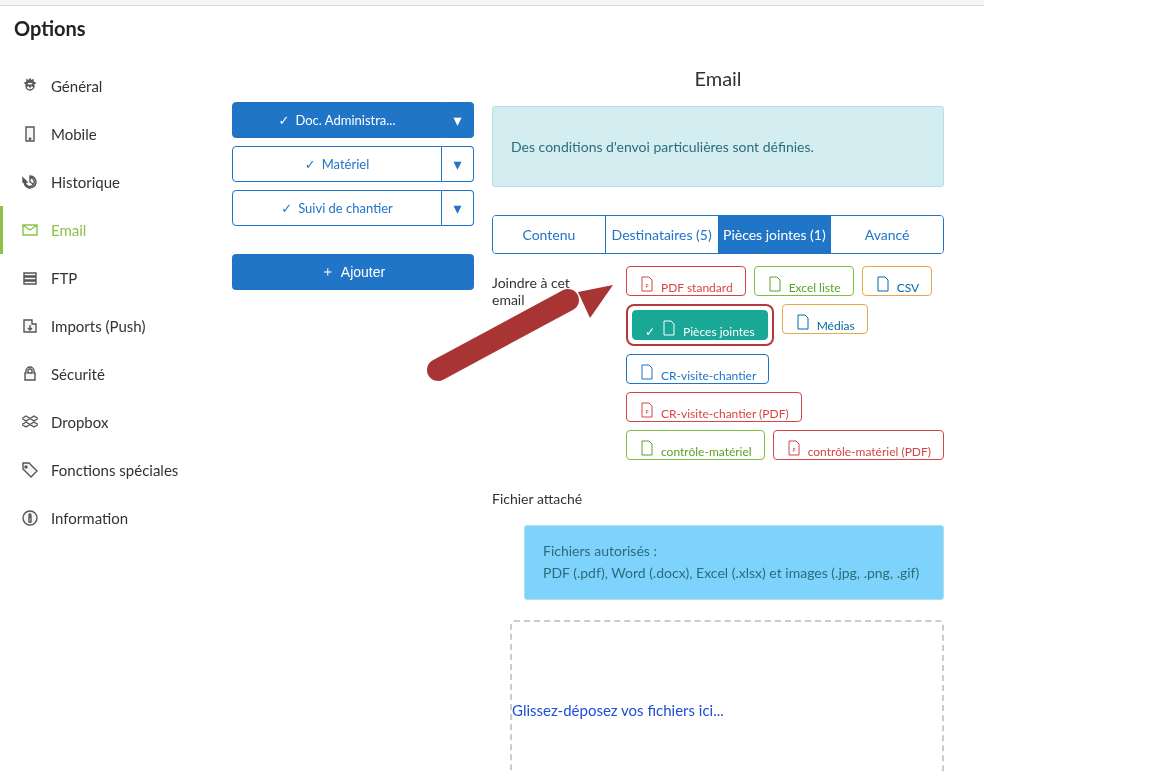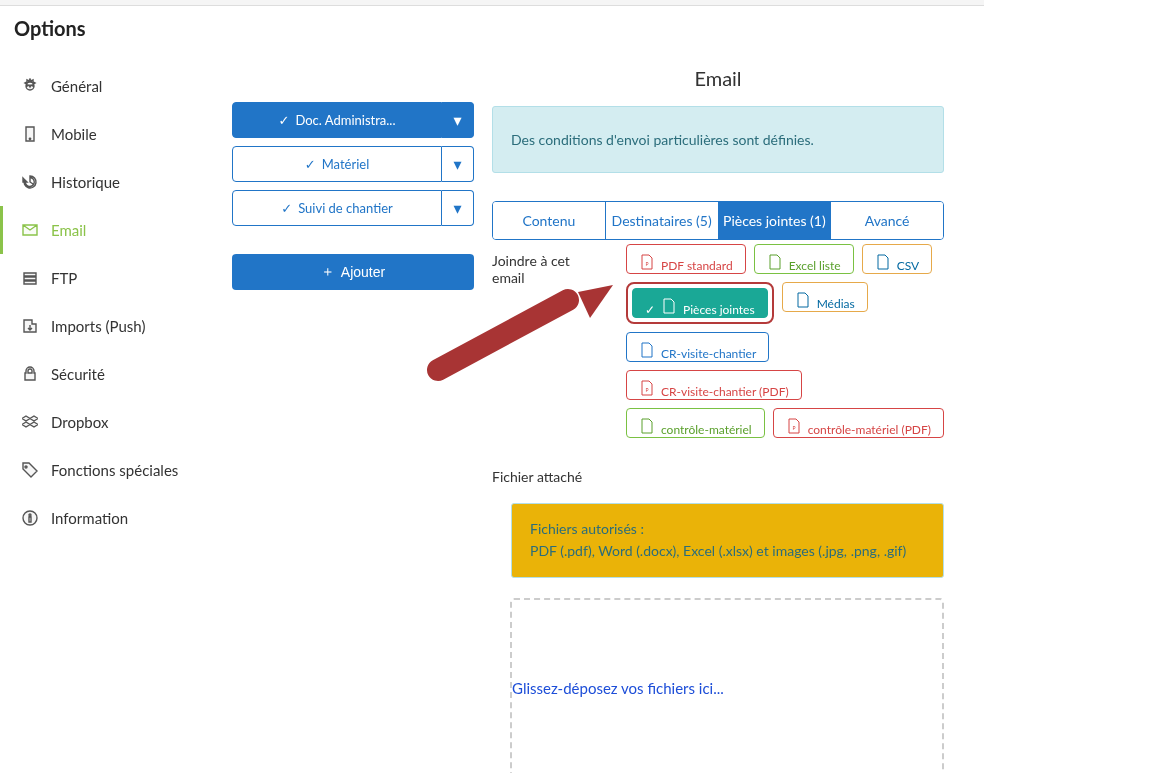--- a/index.html
+++ b/index.html
@@ -18,39 +18,39 @@
 .midcol { width: 250px; padding: 50px 8px 0 0; }
 .btnblock { display: flex; margin-bottom: 8px; }
 .bb-main { flex: 1; height: 36px; border: 1px solid; border-radius: 4px 0 0 4px; display: flex; align-items: center; justify-content: center; font-size: 13px; gap: 6px; cursor: pointer; }
 .bb-arrow { width: 32px; height: 36px; border: 1px solid; border-left: none; border-radius: 0 4px 4px 0; display: flex; align-items: center; justify-content: center; cursor: pointer; }
 .bb-solid .bb-main, .bb-solid .bb-arrow { background: #2175c7; color: #fff; border-color: #2175c7; }
 .bb-outline .bb-main, .bb-outline .bb-arrow { background: #fff; color: #2175c7; border-color: #2175c7; }
 .add-btn { width: 100%; height: 36px; margin-top: 28px; background: #2175c7; color: #fff; border: none; border-radius: 4px; font-size: 14px; display: flex; align-items: center; justify-content: center; gap: 6px; cursor: pointer; }
 
 .rightcol { flex: 1; padding: 14px 40px 0 10px; }
 .r-title { text-align: center; font-size: 20px; color: #333; margin-bottom: 16px; }
-.alert { background: #d4edf1; border: 1px solid #b3dfe8; color: #2b6d7b; padding: 24px 18px; border-radius: 3px; font-size: 14px; margin-bottom: 28px; }
-.tabs { display: flex; border: 1px solid #2175c7; border-radius: 4px; overflow: hidden; margin-bottom: 4px; }
+.alert { background: #d4edf1; border: 1px solid #b3dfe8; color: #2b6d7b; padding: 31px 18px; border-radius: 3px; font-size: 14px; margin-bottom: 28px; }
+.tabs { display: flex; border: 1px solid #2175c7; border-radius: 4px; overflow: hidden; margin-bottom: 12px; }
 .tab { flex: 1; text-align: center; padding: 10px 4px; font-size: 14px; color: #2175c7; background: #fff; cursor: pointer; border-right: 1px solid #2175c7; }
 .tab:last-child { border-right: none; }
 .tab.active { background: #2175c7; color: #fff; }
 
 .attach-section { display: flex; gap: 24px; margin-bottom: 30px; align-items: flex-start; }
 .attach-label { width: 110px; font-size: 14px; color: #333; padding-top: 8px; }
 .chip-wrap { flex: 1; display: flex; flex-wrap: wrap; gap: 8px; }
 .chip { height: 30px; padding: 0 12px; border: 1px solid; border-radius: 4px; background: #fff; display: inline-flex; align-items: flex-end; gap: 6px; font-size: 12px; cursor: pointer; }
 .chip.red { color: #d64545; border-color: #d64545; }
 .chip.green { color: #5aa02c; border-color: #7ac142; }
 .chip.orange { color: #0369a1; border-color: #e6a94a; }
 .chip.blue { color: #2175c7; border-color: #2175c7; }
 .chip.teal { color: #fff; background: #1aa896; border-color: #1aa896; }
 .chip-highlight { display: inline-flex; padding: 4px; border: 2px solid #b43a3a; border-radius: 8px; }
 
 .file-label { font-size: 14px; color: #333; margin-bottom: 18px; }
-.file-info { background: #eab308; border: 1px solid #b3dfe8; color: #2b6d7b; padding: 14px 18px; border-radius: 3px; font-size: 14px; line-height: 1.6; margin: 0 0 20px 19px; }
+.file-info { background: #7dd3fc; border: 1px solid #b3dfe8; color: #2b6d7b; padding: 14px 18px; border-radius: 3px; font-size: 14px; line-height: 1.6; margin: 0 0 20px 32px; }
 .dropzone { margin-left: 18px; height: 180px; border: 2px dashed #ccc; border-radius: 4px; display: flex; align-items: center; font-size: 15px; color: #1d4ed8; }
 
 .arrow-anno { position: absolute; left: 418px; top: 270px; pointer-events: none; }
 
 svg.ic { width: 16px; height: 16px; }
 </style>
 </head>
 <body>
 
 <div class="page">

